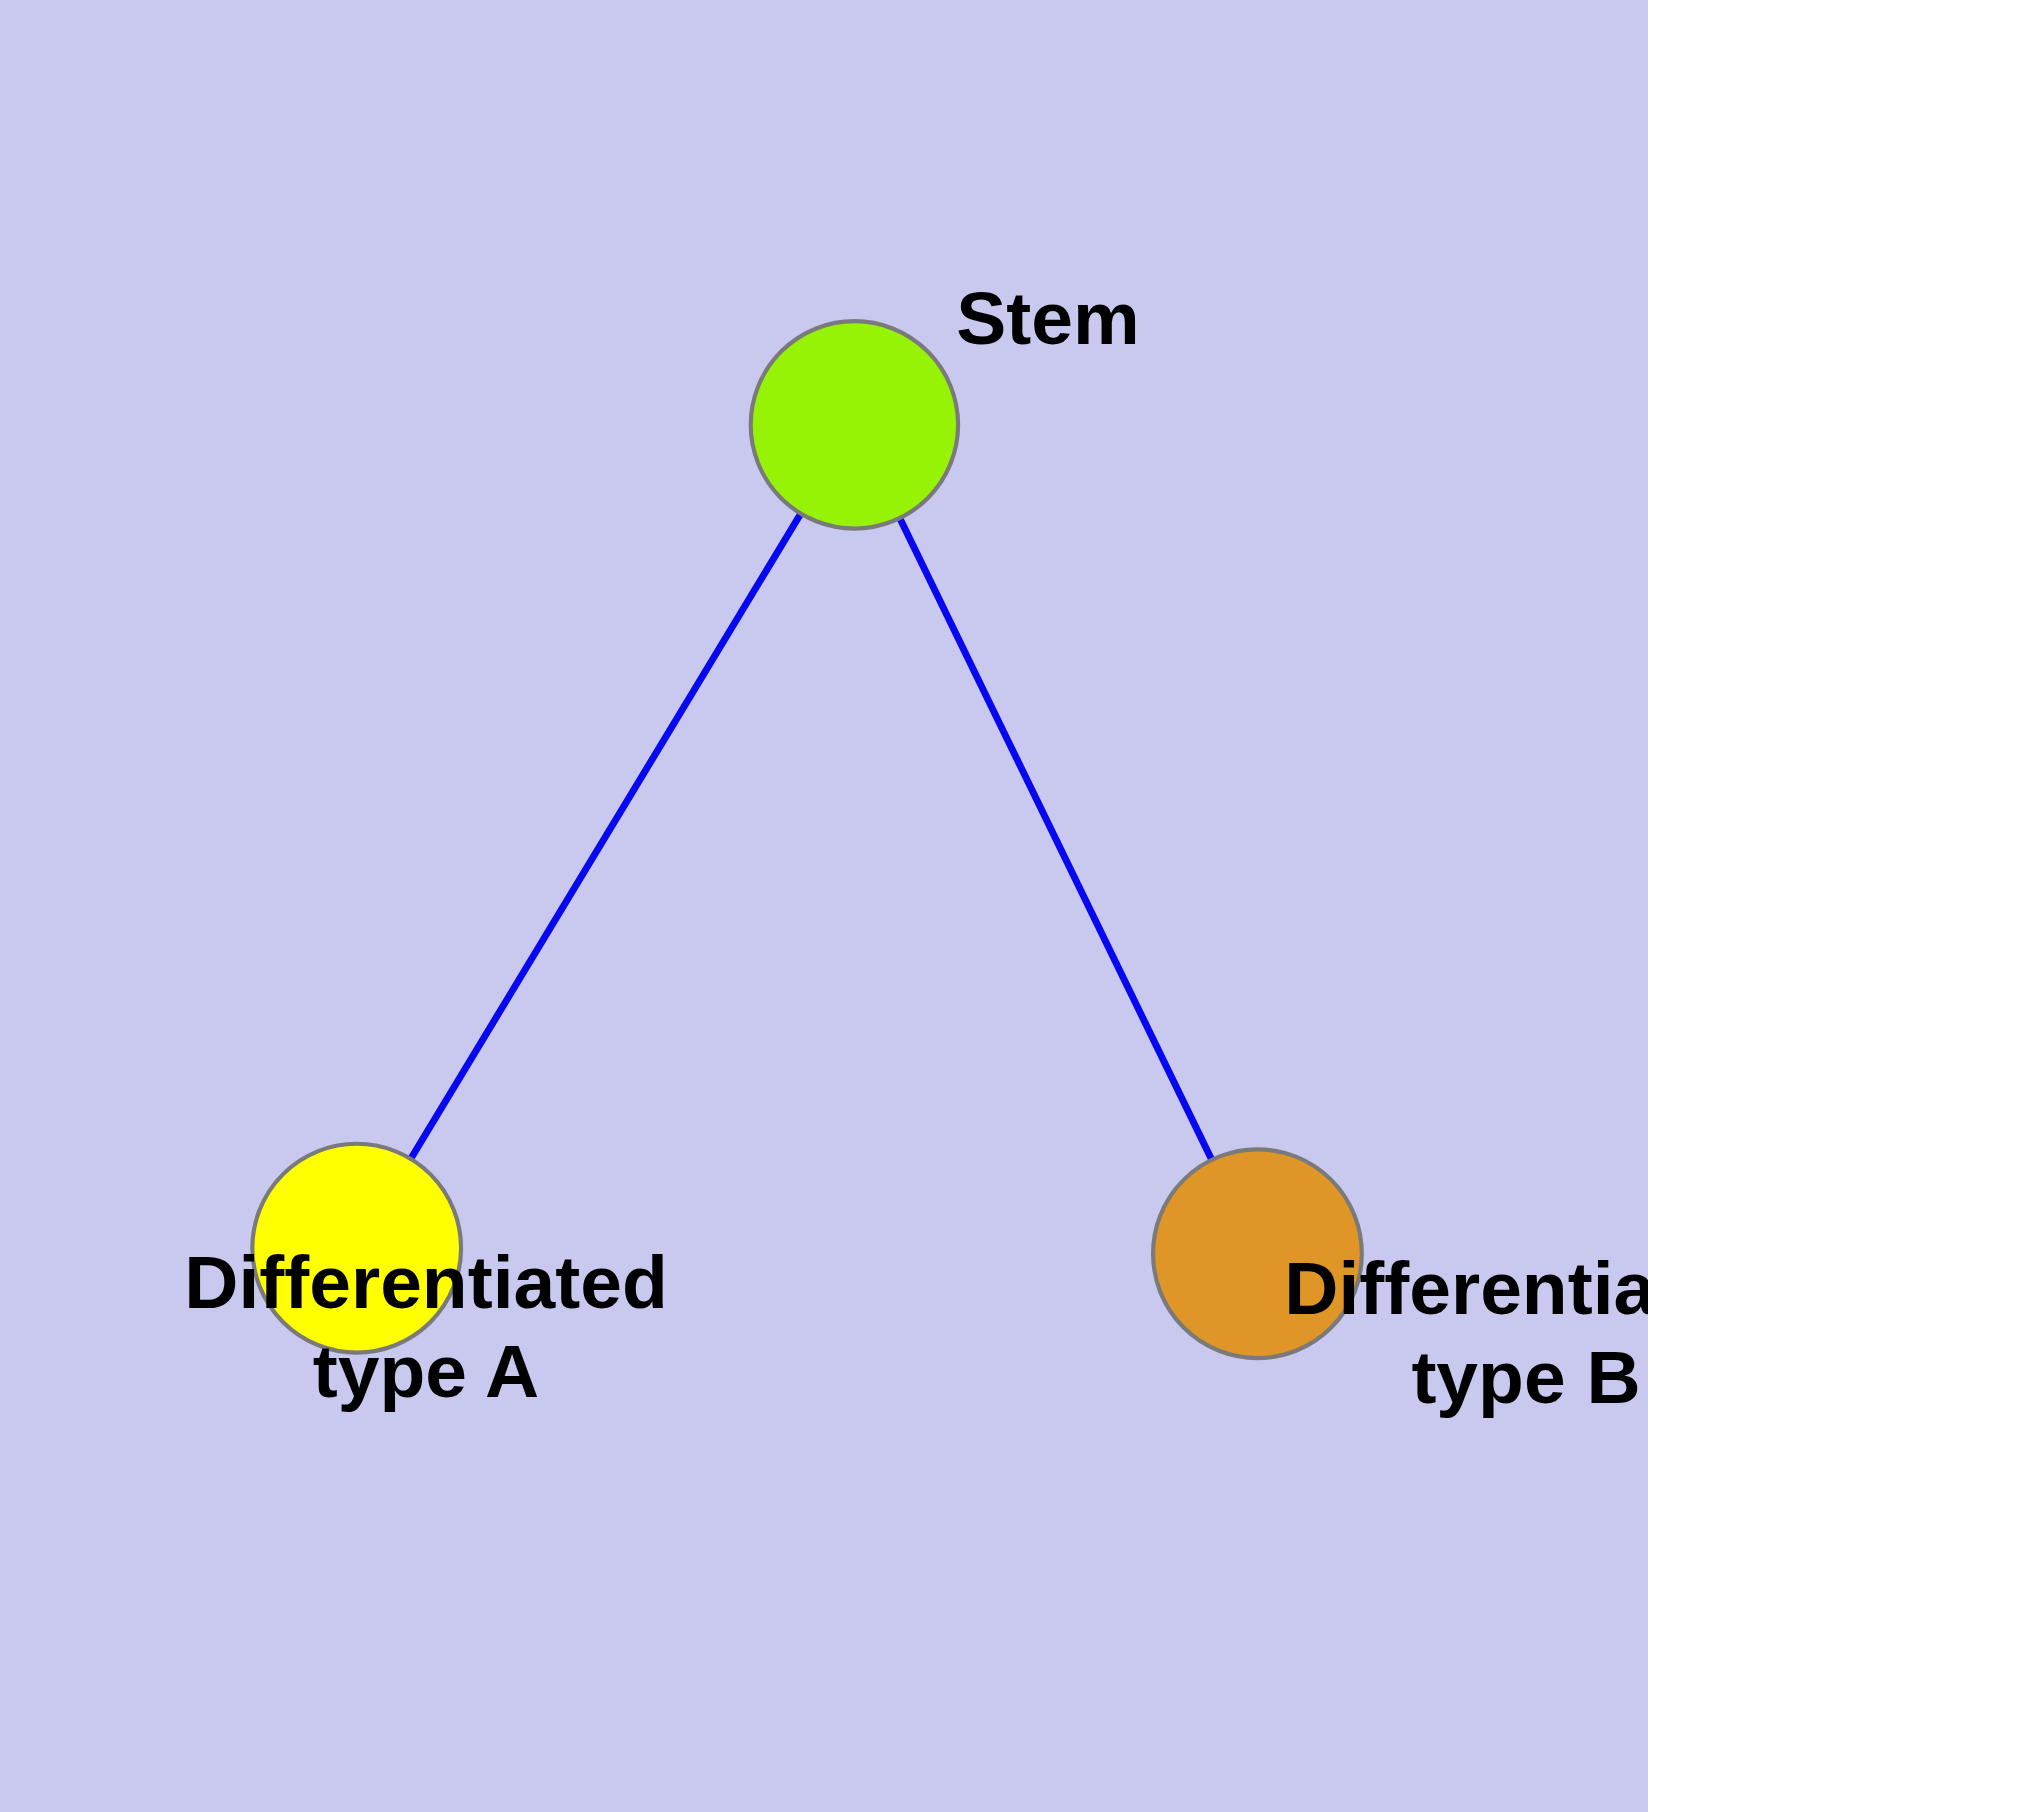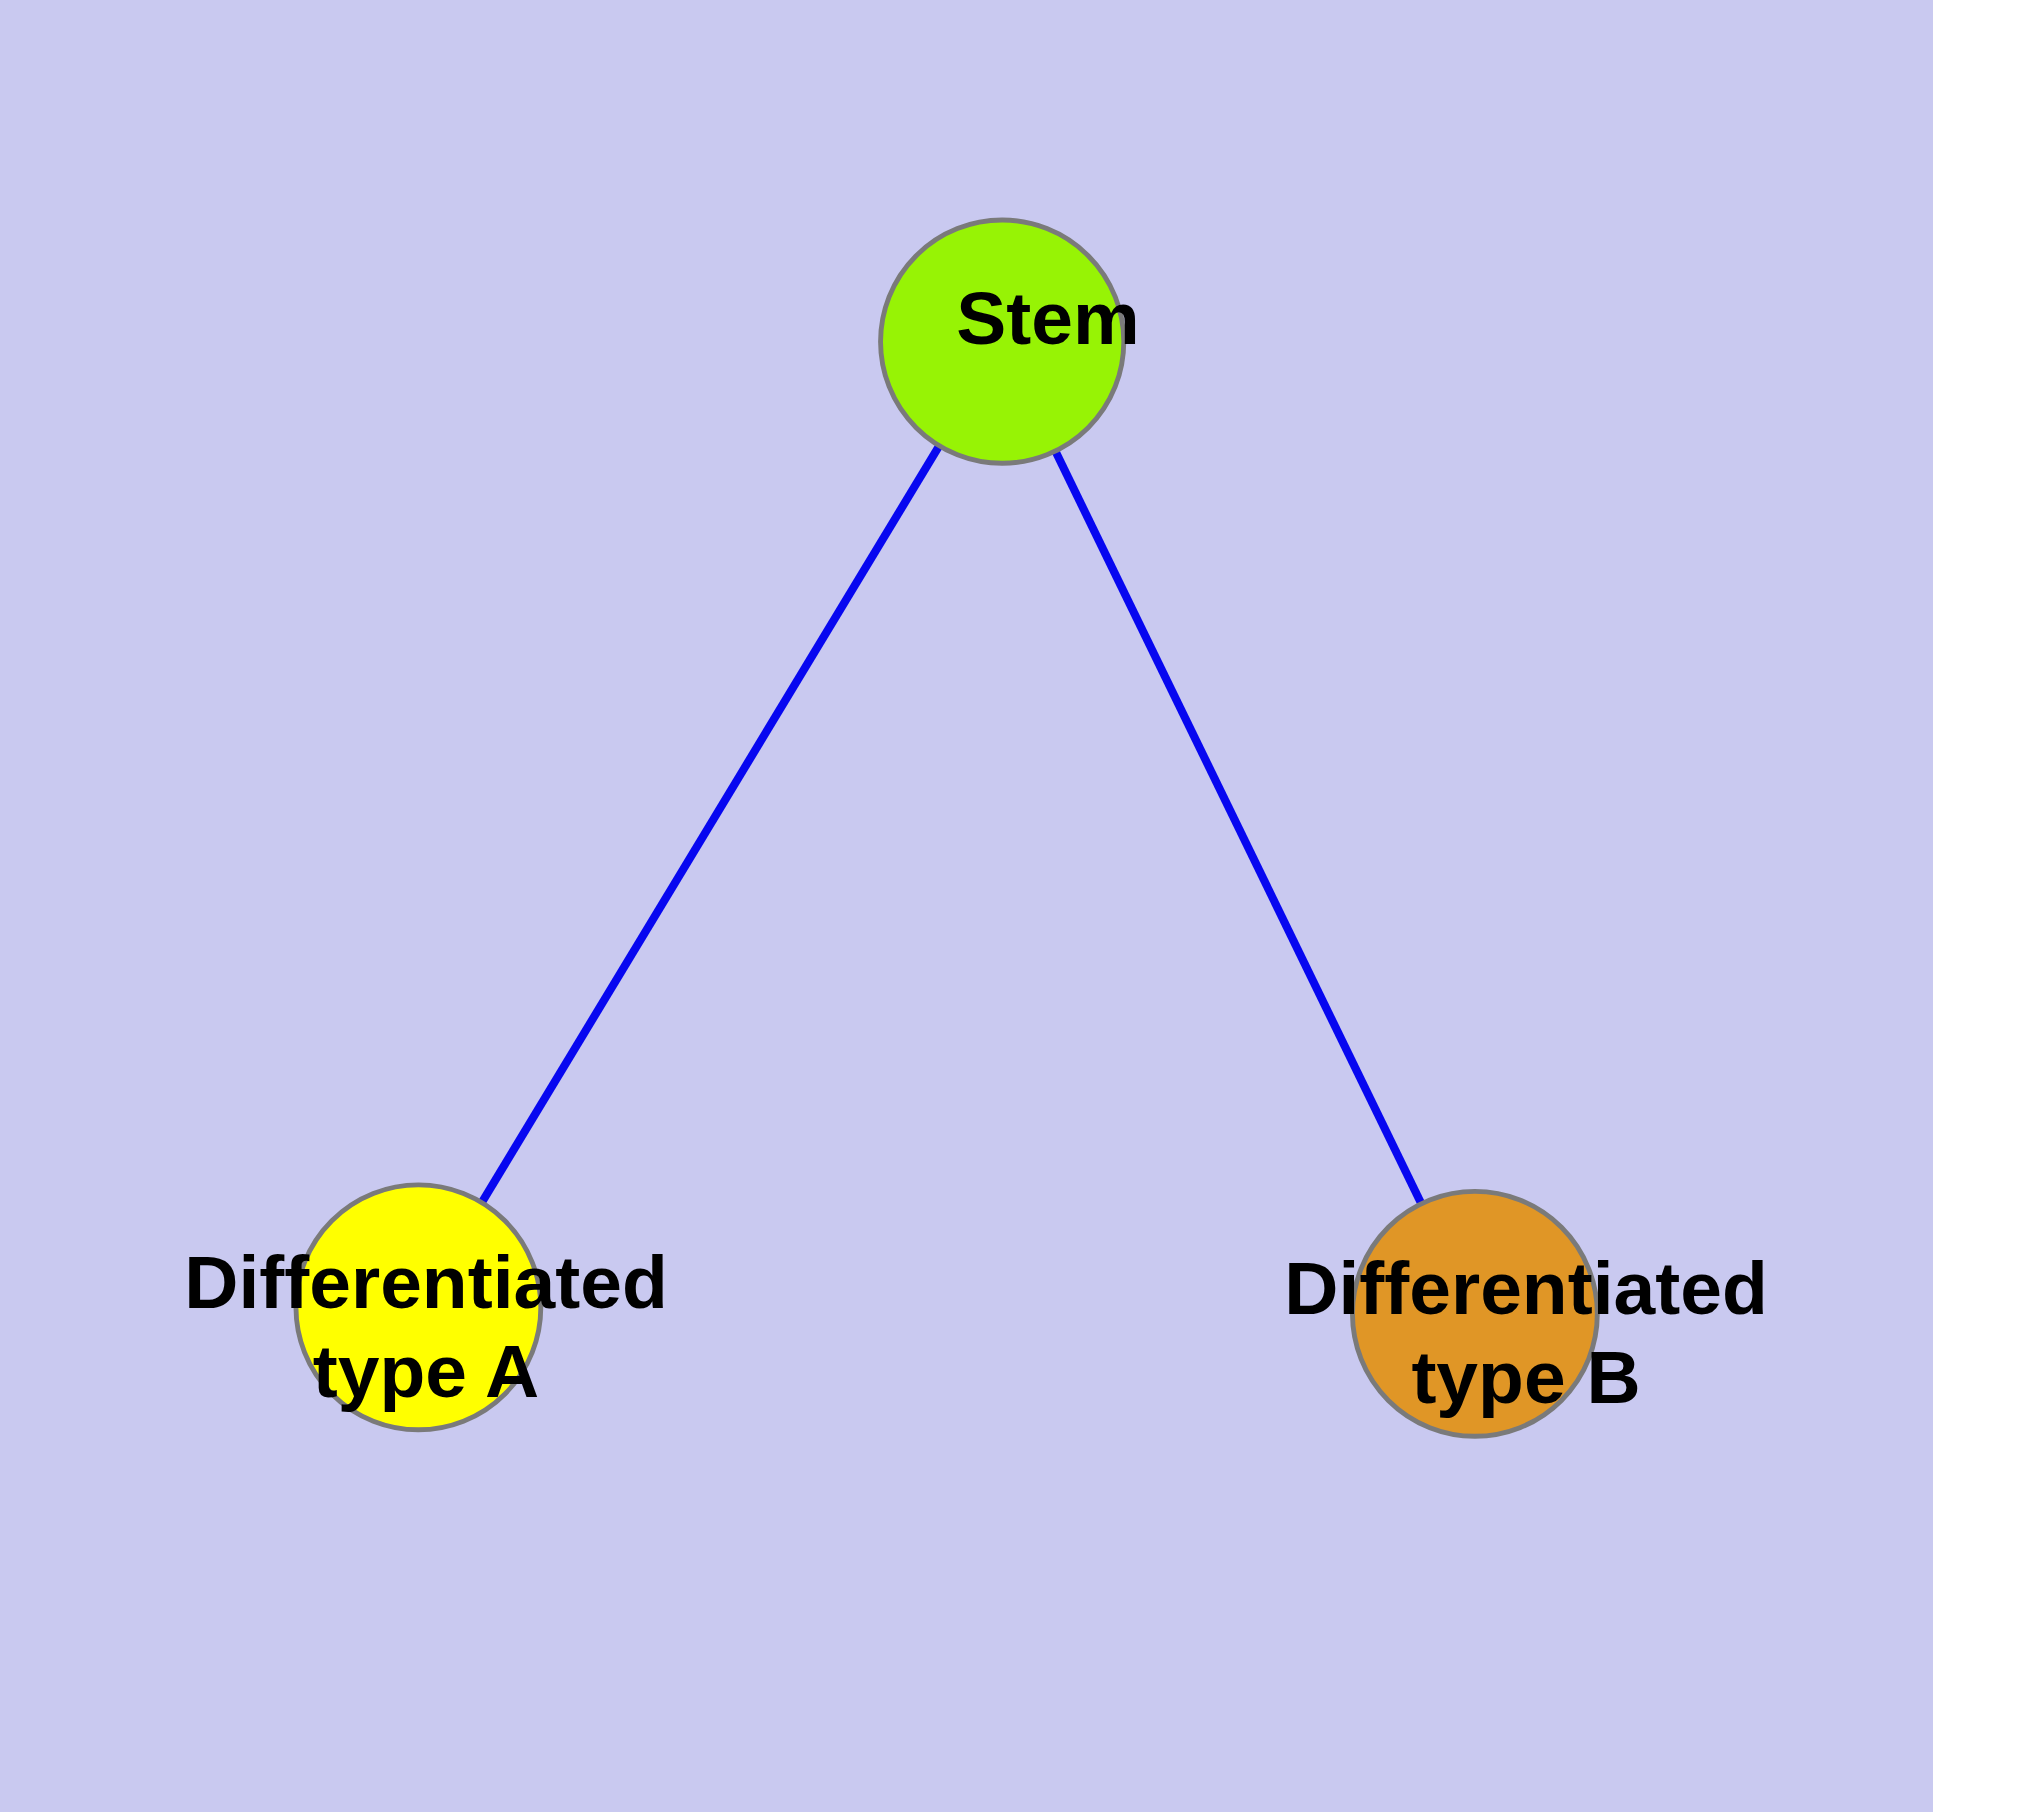--- a/index.html
+++ b/index.html
@@ -1,21 +1,21 @@
 <!DOCTYPE html>
 <html style="font-size:13.6px"><head>
 <meta charset="utf-8">
 <style>
   html, body {
     margin: 0;
     padding: 0;
   }
   #canvas {
     position: relative;
-    width: 1933px;
+    width: 1648px;
     height: 1812px;
     overflow: hidden;
     background: #C9C9F0; 
   }
   #diagram-svg {
     position: absolute;
     left: 0;
     top: 0;
     width: 100%;
     height: 100%;

